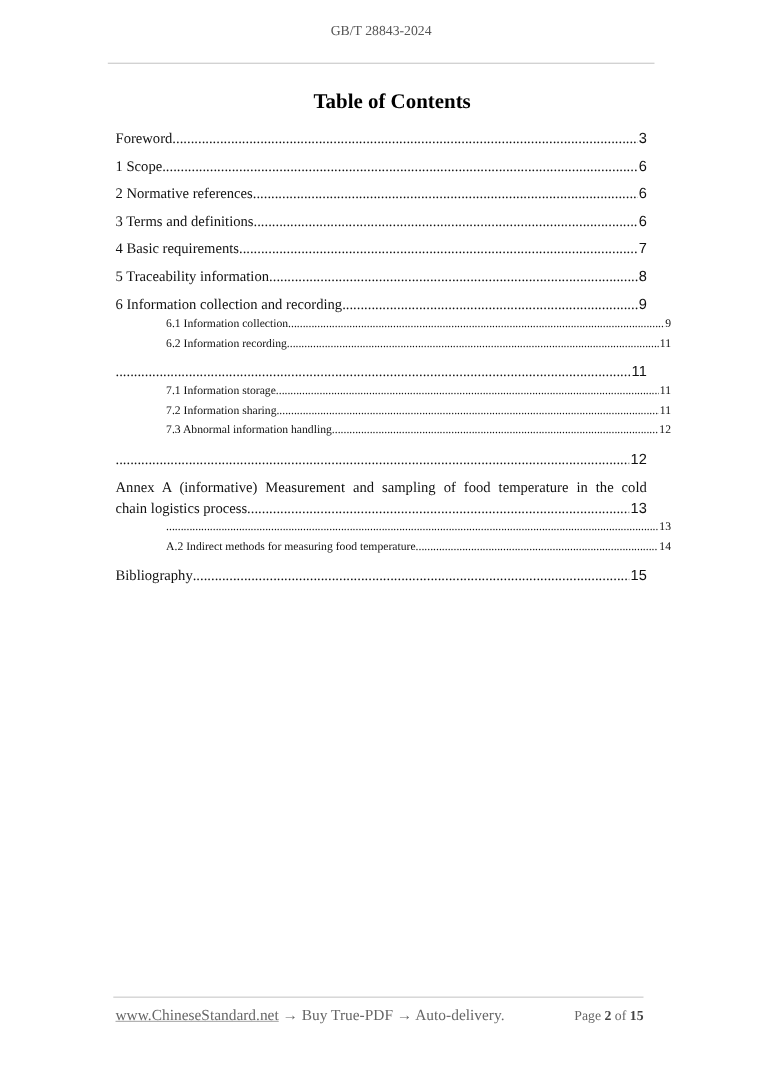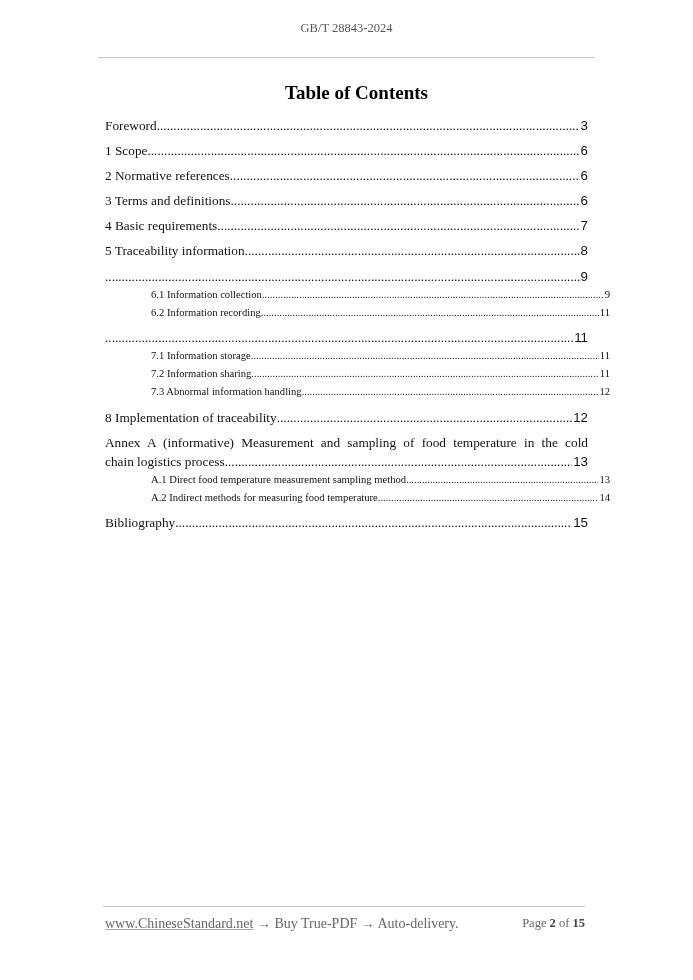--- a/index.html
+++ b/index.html
@@ -62,20 +62,21 @@
     <span class="label">4 Basic requirements</span>
       <span class="dots"></span>
       <span class="pg">7</span>
   </div>
   <div class="entry main" style="top:243px">
     <span class="label">5 Traceability information </span>
       <span class="dots"></span>
       <span class="pg">8</span>
   </div>
   <div class="entry main" style="top:269px">
+    <span class="label">6 Information collection and recording </span>
       <span class="dots"></span>
       <span class="pg">9</span>
   </div>
   <div class="entry sub" style="top:289px">
     <span class="label">6.1 Information collection</span>
       <span class="dots"></span>
       <span class="pg">9</span>
   </div>
   <div class="entry sub" style="top:307px">
     <span class="label">6.2 Information recording </span>
@@ -95,32 +96,30 @@
     <span class="label">7.2 Information sharing</span>
       <span class="dots"></span>
       <span class="pg">11</span>
   </div>
   <div class="entry sub" style="top:386px">
     <span class="label">7.3 Abnormal information handling</span>
       <span class="dots"></span>
       <span class="pg">12</span>
   </div>
   <div class="entry main" style="top:410px">
-    <span class="label">8 Implementation of traceability</span>
       <span class="dots"></span>
       <span class="pg">12</span>
   </div>
   <div class="annex1" style="top:435px">Annex A (informative) Measurement and sampling of food temperature in the cold</div>
   <div class="entry main" style="top:454px">
     <span class="label">chain logistics process</span>
       <span class="dots"></span>
       <span class="pg">13</span>
   </div>
   <div class="entry sub" style="top:474px">
-    <span class="label">A.1 Direct food temperature measurement sampling method</span>
       <span class="dots"></span>
       <span class="pg">13</span>
   </div>
   <div class="entry sub" style="top:492px">
     <span class="label">A.2 Indirect methods for measuring food temperature </span>
       <span class="dots"></span>
       <span class="pg">14</span>
   </div>
   <div class="entry main" style="top:515px">
     <span class="label">Bibliography </span>

